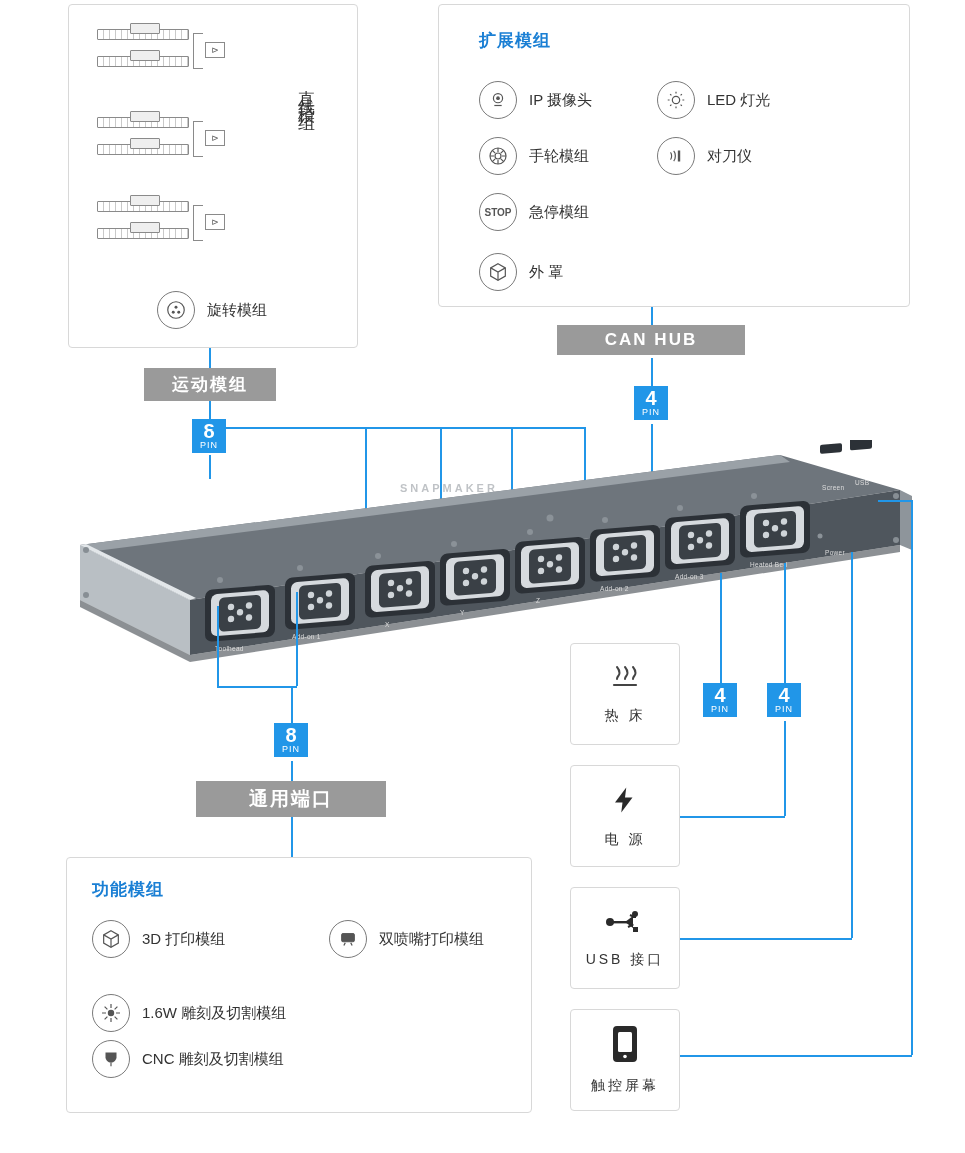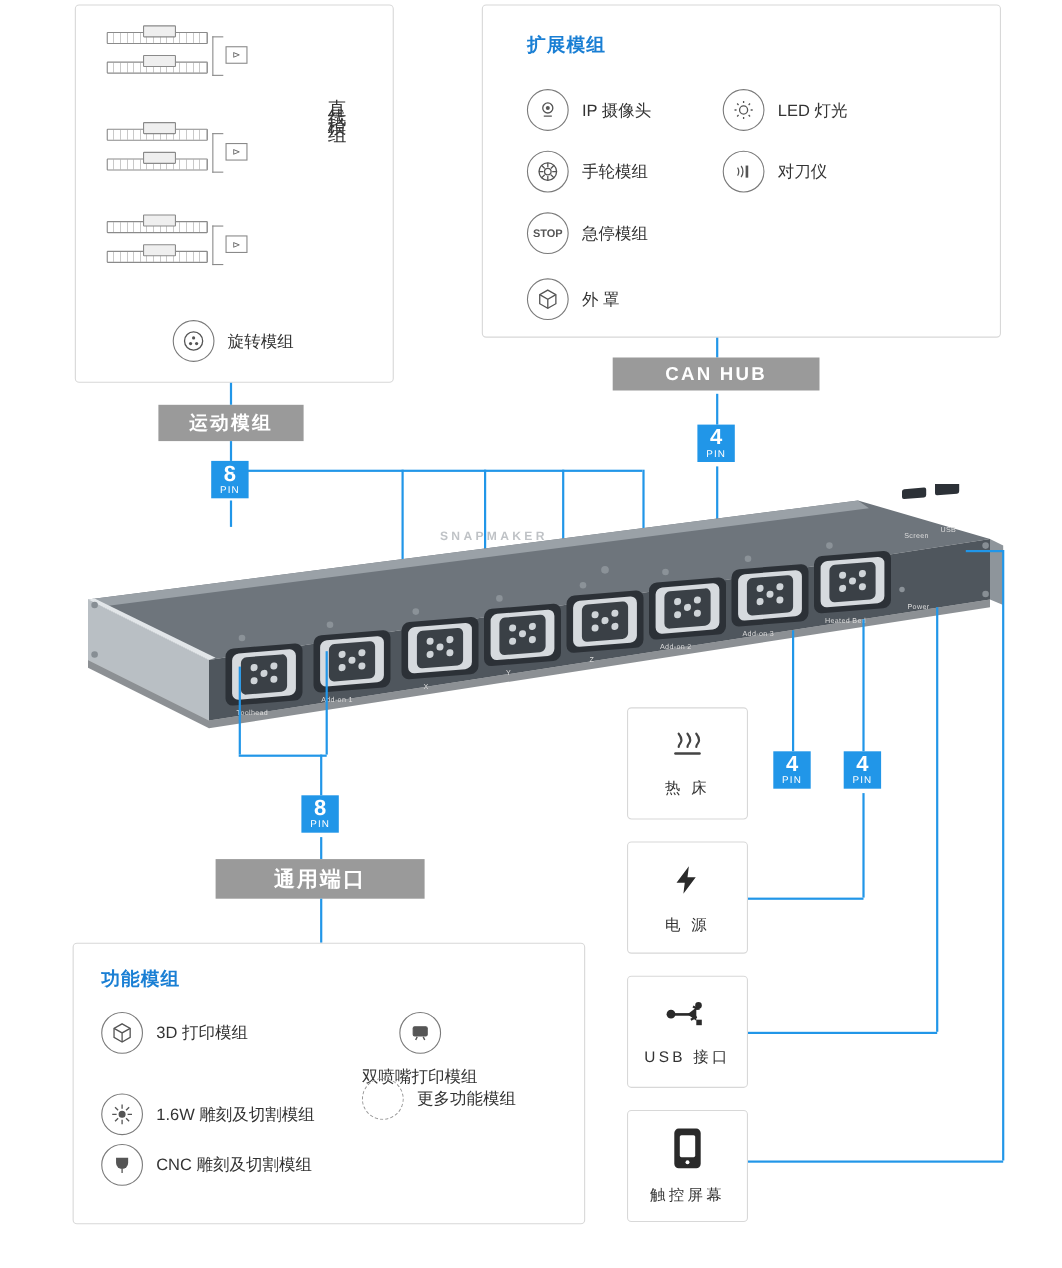--- a/index.html
+++ b/index.html
@@ -402,44 +402,40 @@
   <div class="item abs" style="left:25px;top:62px;">
     <div class="circ">
       <svg width="22" height="22" viewBox="0 0 24 24" fill="none" stroke="#555" stroke-width="1.3">
         <path d="M12 3l8 4.5v9L12 21l-8-4.5v-9L12 3z"></path>
           <path d="M4 7.5l8 4.5 8-4.5M12 12v9"></path>
       </svg>
     </div>
     <div class="label">3D 打印模组</div>
   </div>
 
-  <div class="item abs" style="left:262px;top:62px;flex-direction:column;">
+  <div class="item abs" style="left:262px;top:62px;">
     <div class="circ">
       <svg width="22" height="22" viewBox="0 0 24 24" fill="#555" stroke="#555" stroke-width="1">
         <rect x="5" y="6" width="14" height="9" rx="1.5"></rect>
         <path d="M9 16l-1.5 3M15 16l1.5 3" stroke-width="1.4" fill="none"></path>
       </svg>
     </div>
     <div class="label">双喷嘴打印模组</div>
   </div>
 
   <div class="item abs" style="left:25px;top:136px;">
     <div class="circ">
       <svg width="24" height="24" viewBox="0 0 24 24" stroke="#555" stroke-width="1.2" fill="none">
         <circle cx="12" cy="12" r="2.6" fill="#555"></circle>
         <path d="M12 3v4M12 17v4M3 12h4M17 12h4M5.6 5.6l2.8 2.8M15.6 15.6l2.8 2.8M18.4 5.6l-2.8 2.8M8.4 15.6l-2.8 2.8"></path>
       </svg>
     </div>
     <div class="label">1.6W 雕刻及切割模组</div>
   </div>
 
-  <div class="item abs" style="left:262px;top:122px;">
-    <div class="circ dashed"></div>
-    <div class="label">更多功能模组</div>
-  </div>
 
   <div class="item abs" style="left:25px;top:182px;">
     <div class="circ">
       <svg width="22" height="22" viewBox="0 0 24 24" fill="none" stroke="#555" stroke-width="1.3">
         <path d="M6 5h12v5a6 6 0 0 1-12 0V5z" fill="#555" stroke="none"></path>
         <path d="M12 16v4" stroke="#555"></path>
       </svg>
     </div>
     <div class="label">CNC 雕刻及切割模组</div>
   </div>

